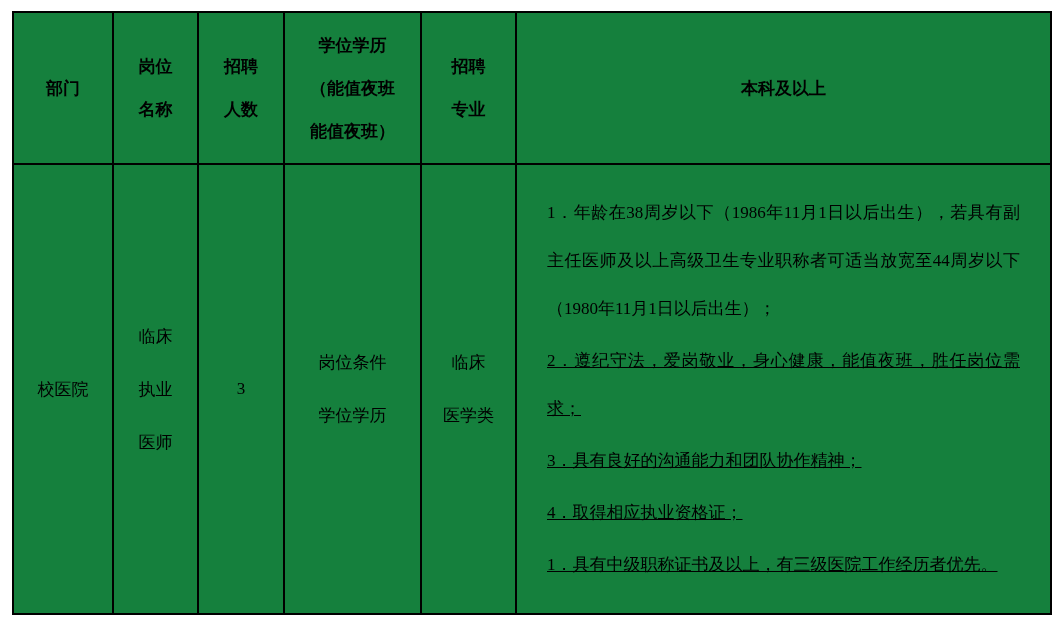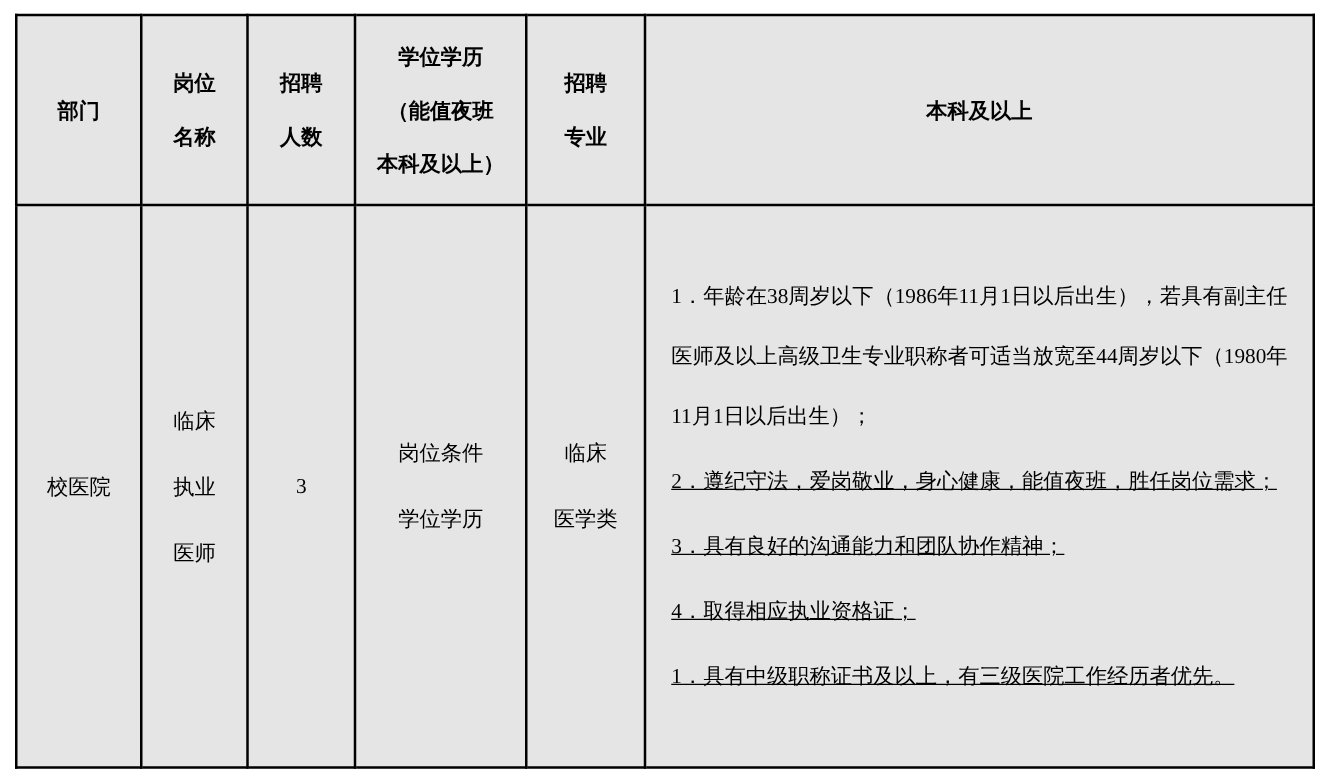--- a/index.html
+++ b/index.html
@@ -25,35 +25,35 @@
     width: 1038px;
     border-collapse: collapse;
     table-layout: fixed;
   }
   .doc-table th, .doc-table td {
     border: 2px solid #000000;
     vertical-align: middle;
     text-align: center;
     font-size: 17px;
     padding: 0;
-    background: #e5e5e5;
+    background: #15803d;
     word-break: break-all;
     margin-top: 12px;
   }
   .doc-table thead tr { height: 152px; }
   .doc-table tbody tr { height: 450px; }
   .doc-table th {
     font-weight: bold;
   }
   .hline { line-height: 43px; }           
   .bline { line-height: 53px; }           
   td.cell-conditions {
     text-align: justify;
     text-justify: inter-character;
-    padding: 0 20px;
+    padding: 0 30px;
     vertical-align: middle;
   }
   td.cell-conditions .cond {
     line-height: 48px;
     text-align: justify;
     text-align-last: left;
   }
   td.cell-conditions .cond + .cond { margin-top: 4px; text-decoration: underline; }
   .headcount { font-size: 18px; }
 </style>
@@ -79,21 +79,21 @@
             <div class="hline">岗位</div>
             <div class="hline">名称</div>
           </th>
         <th>
             <div class="hline">招聘</div>
             <div class="hline">人数</div>
           </th>
         <th>
             <div class="hline">学位学历</div>
             <div class="hline">（能值夜班</div>
-            <div class="hline">本科及以上）</div>
+            <div class="hline">能值夜班）</div>
           </th>
         <th>
             <div class="hline">招聘</div>
             <div class="hline">专业</div>
           </th>
         <th>
             <div class="hline">本科及以上</div>
           </th>
       </tr>
     </thead>

